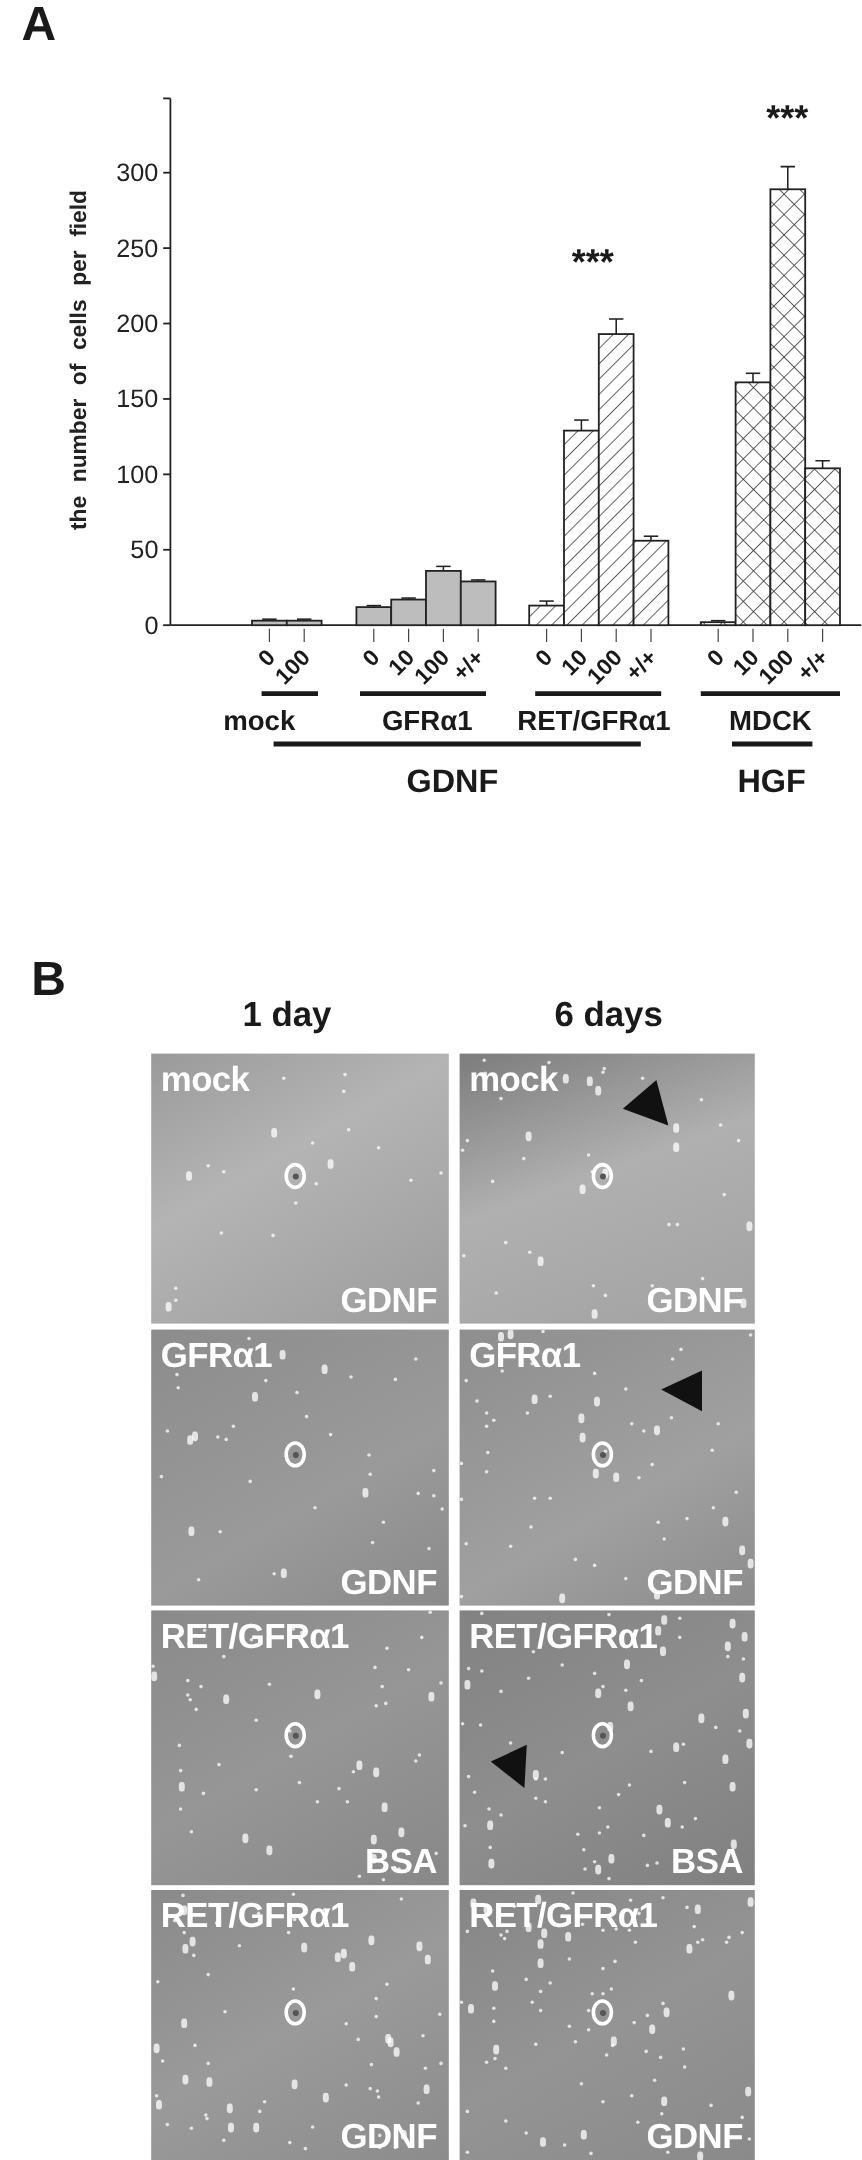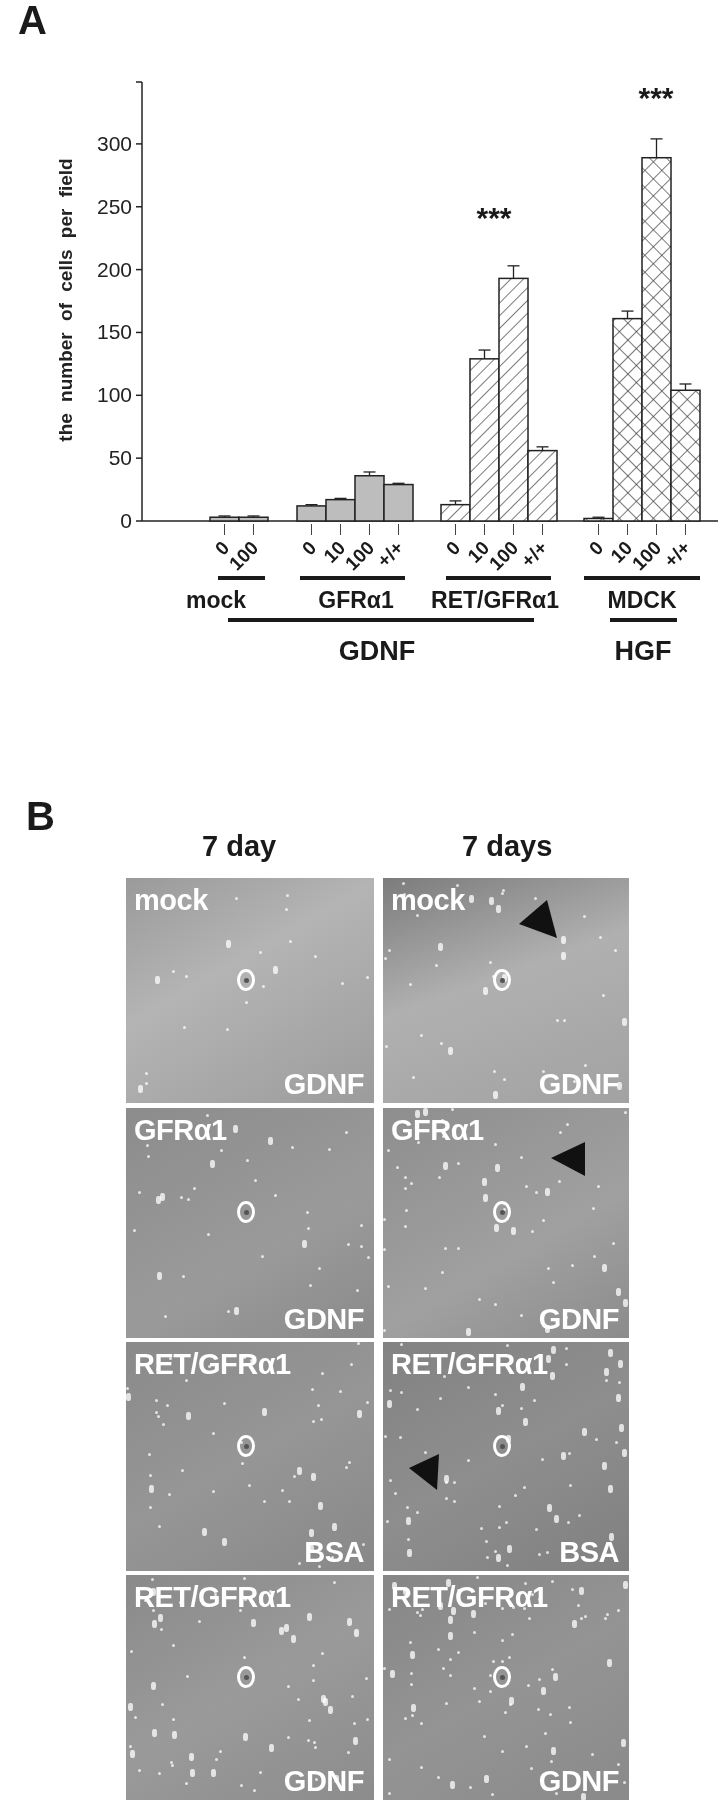--- a/index.html
+++ b/index.html
@@ -141,22 +141,22 @@
       <line x1="228" y1="620" x2="534" y2="620" stroke="#1a1a1a" stroke-width="4"></line>
       <text x="377" y="660" text-anchor="middle" font-size="27" font-weight="bold" fill="#1a1a1a" font-family="Liberation Sans, sans-serif">GDNF</text>
       <line x1="610" y1="620" x2="677" y2="620" stroke="#1a1a1a" stroke-width="4"></line>
       <text x="643" y="660" text-anchor="middle" font-size="27" font-weight="bold" fill="#1a1a1a" font-family="Liberation Sans, sans-serif">HGF</text>
       <text x="494" y="228" text-anchor="middle" font-size="30" font-weight="bold" fill="#1a1a1a" font-family="Liberation Sans, sans-serif">***</text>
       <text x="656" y="108" text-anchor="middle" font-size="30" font-weight="bold" fill="#1a1a1a" font-family="Liberation Sans, sans-serif">***</text>
     </g>
 </svg>
 
 <div class="abs panel-letter" style="left:26px; top:796px;">B</div>
-<div class="day-label" style="left:202px;">7 day</div>
-<div class="day-label" style="left:462px;">7 days</div>
+<div class="day-label" style="left:202px;">1 day</div>
+<div class="day-label" style="left:462px;">6 days</div>
 
 <div id="micro-grid">
     <div class="micro" style="left: 126px; top: 878px; width: 248px; height: 225px; background: linear-gradient(150deg, rgb(154, 154, 154) 0%, rgb(180, 180, 180) 40%, rgb(156, 156, 156) 100%);">
       <span class="speck" style="left: 119px; top: 123px;"></span>
       <span class="speck" style="left: 59px; top: 97px;"></span>
       <span class="speck" style="left: 19px; top: 194px;"></span>
       <span class="speck" style="left: 100px; top: 62px; width: 5px; height: 8px; border-radius: 40%;"></span>
       <span class="speck" style="left: 160px; top: 16px;"></span>
       <span class="speck" style="left: 57px; top: 148px;"></span>
       <span class="speck" style="left: 136px; top: 107px;"></span>

